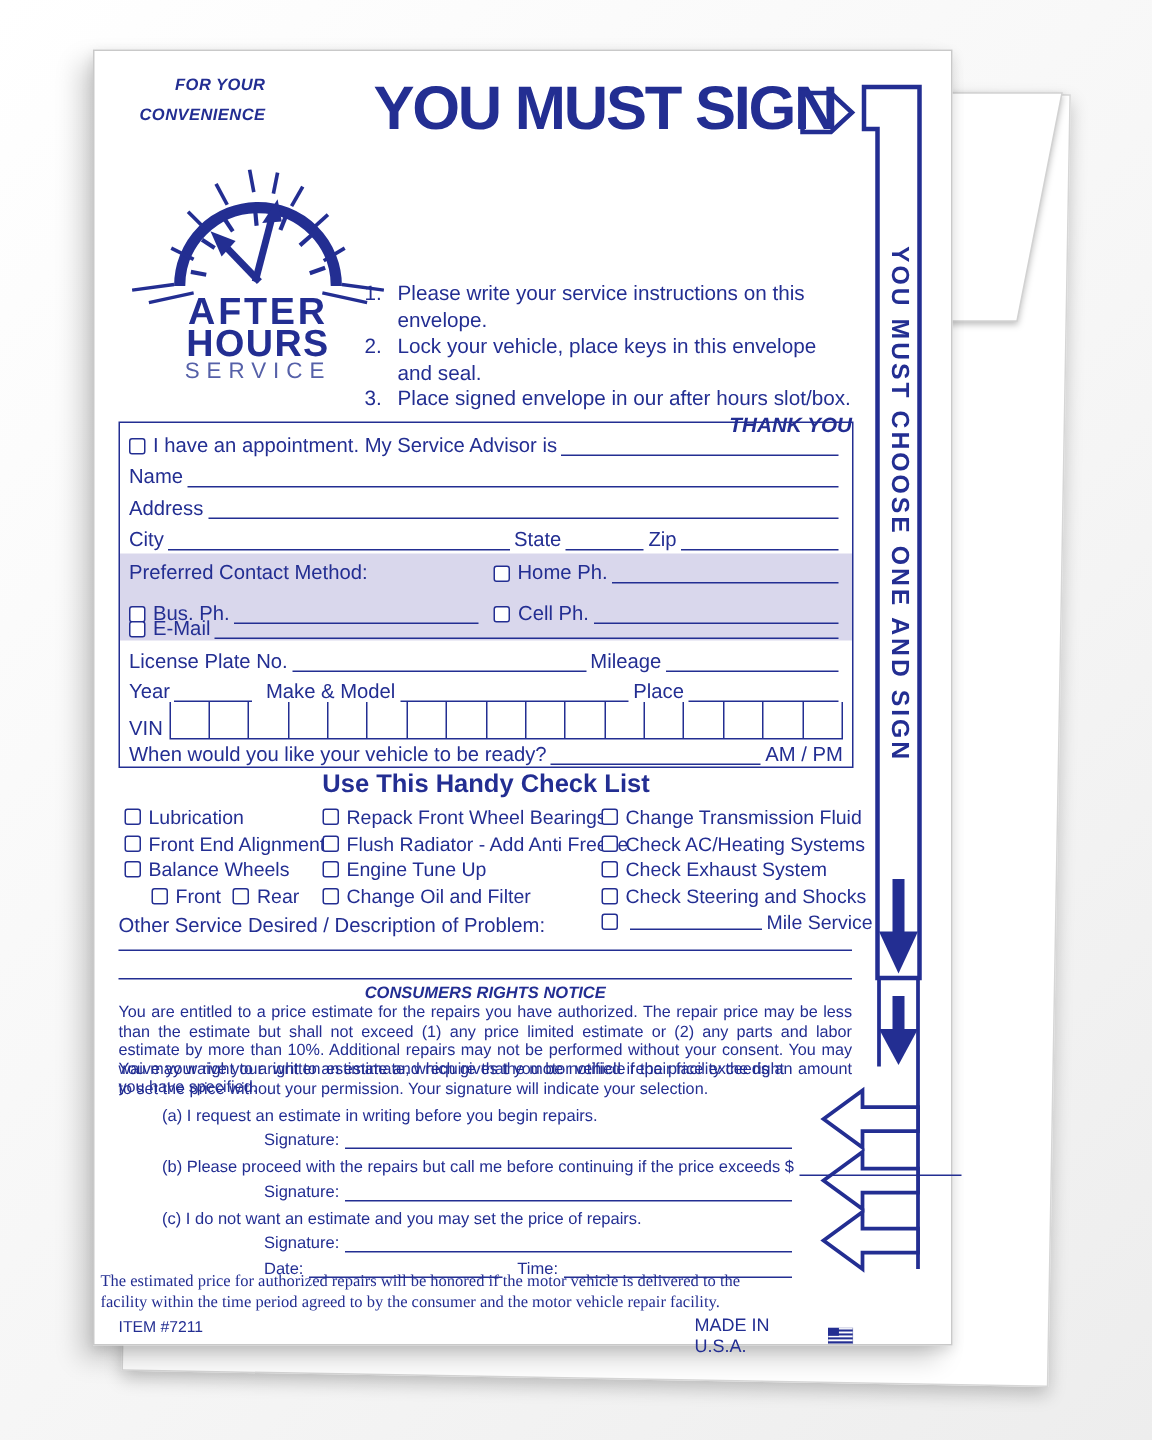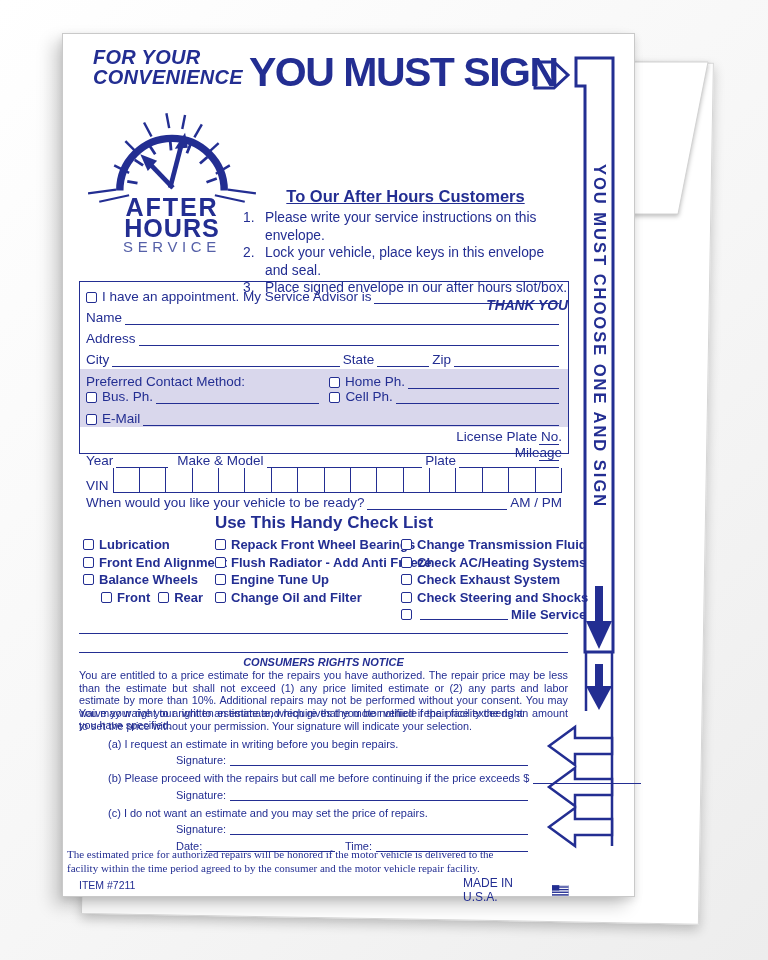--- a/index.html
+++ b/index.html
@@ -21,53 +21,53 @@
   }
   .flap { position:absolute; left:630px; top:58px; width:84px; height:160px; }
   .sheet {
     position:absolute; left:62px; top:33px; width:573px; height:864px;
     background:#ffffff; border:1px solid #c9c9c9;
     box-shadow:-9px 9px 16px rgba(0,0,0,.18), 0 3px 8px rgba(0,0,0,.12);
   }
   .abs { position:absolute; }
 
   
-  .convenience { left:30px; top:13px; font-style:italic; font-weight:bold; font-size:20px; line-height:20px; letter-spacing:.3px; }
+  .convenience { left:30px; top:13px; font-style:italic; font-weight:bold; font-size:11px; line-height:20px; letter-spacing:.3px;text-align:right; }
   .must-sign  { left:186px; top:15px; font-weight:bold; font-size:41px; letter-spacing:-1.5px; white-space:nowrap; }
   .banner-text {
     left:521px; top:62px; width:30px; height:480px;
     display:flex; align-items:center; justify-content:center;
     writing-mode:vertical-rl;
     font-weight:bold; font-size:16.5px; letter-spacing:2px; white-space:nowrap;
   }
 
   
   .intro { left:180px; top:153px; width:325px; }
   .intro-title { text-align:center; font-weight:bold; font-size:16.5px; text-decoration:underline; margin-bottom:3px; }
   .step { display:flex; font-size:13.8px; line-height:17.5px; }
   .step .num { width:22px; flex:none; }
   .thank-you { text-align:right; font-style:italic; font-weight:bold; font-size:13.8px; margin-top:1px; }
 
   
-  .form-box { left:16px; top:247px; width:490px; height:173px; border:1.5px solid #232e92; }
+  .form-box { left:16px; top:247px; width:490px; height:231px; border:1.5px solid #232e92; }
   .f-row { position:absolute; left:6px; right:6px; display:flex; align-items:flex-end; font-size:13.5px; height:19px; white-space:nowrap; }
   .line { flex:1; border-bottom:1.4px solid #232e92; height:13px; margin:0 3px; min-width:20px; }
   .line.w55 { flex:none; width:52px; }
   .line.w105 { flex:none; width:100px; }
   .line.w90 { flex:none; width:88px; }
   .cb { flex:none; width:11px; height:11px; border:1.8px solid #232e92; border-radius:2px; margin:0 5px 1px 0; background:#fff; }
   .band { position:absolute; left:0; right:0; top:87px; height:58px; background:#d9d7ec; }
   .vin-row { position:absolute; left:6px; right:6px; top:186px; display:flex; align-items:flex-end; font-size:13.5px; }
   .vin-cells { flex:1; display:flex; border-bottom:1.5px solid #232e92; margin-left:4px; }
   .vin-cell { flex:1; height:24px; border-left:1.5px solid #232e92; }
   .vin-cell:last-child { border-right:1.5px solid #232e92; }
 
   
   .check-title { left:16px; top:479px; width:490px; text-align:center; font-weight:bold; font-size:17px; }
-  .ck-col { font-size:13px;font-weight:bold; }
+  .ck-col { font-size:13px; }
   .ck-row { display:flex; align-items:center; height:17.5px; white-space:nowrap; }
   .ck-row .cb { margin-bottom:0; }
   .other-label { left:16px; top:575px; font-size:13.5px; }
 
   .rule { left:16px; width:489px; border-top:1.6px solid #232e92; }
 
   
   .notice-title { left:16px; top:622px; width:489px; text-align:center; font-weight:bold; font-style:italic; font-size:11px; }
   .para { left:16px; font-size:10.8px; line-height:12.6px; }
   .p1 { top:635px; width:489px; text-align:justify; }
@@ -153,21 +153,20 @@
     <line x1="88" y1="92" x2="100" y2="46" stroke="#232e92" stroke-width="5"></line>
     <polygon points="104,33 93,50 107,49" fill="#232e92"></polygon>
     <line x1="91" y1="92" x2="66" y2="66" stroke="#232e92" stroke-width="5"></line>
     <polygon points="56,56 64,74 74,63" fill="#232e92"></polygon>
     <text x="90" y="122" text-anchor="middle" font-family="Liberation Sans, sans-serif" font-weight="bold" font-size="27" letter-spacing="2" fill="#232e92">AFTER</text>
     <text x="90" y="145" text-anchor="middle" font-family="Liberation Sans, sans-serif" font-weight="bold" font-size="27" letter-spacing="1" fill="#232e92">HOURS</text>
     <text x="90" y="161" text-anchor="middle" font-family="Liberation Sans, sans-serif" font-size="16" letter-spacing="5" fill="#5560a8">SERVICE</text>
   </svg>
 
   <div class="abs intro">
-    <div class="intro-title">To Our After Hours Customers</div>
     <div class="step">
       <span class="num">1.</span>
       <span>Please write your service instructions on this envelope.</span>
     </div>
     <div class="step">
       <span class="num">2.</span>
       <span>Lock your vehicle, place keys in this envelope and seal.</span>
     </div>
     <div class="step">
       <span class="num">3.</span>
@@ -200,46 +199,46 @@
     </div>
 
     <div class="f-row" style="top:66px;">
       <span>City</span>
       <span class="line" style="flex:2.6;"></span>
       <span>State</span>
       <span class="line w55"></span>
       <span>Zip</span>
       <span class="line" style="flex:1.2;"></span>
     </div>
-    <div class="f-row" style="top:105px; height:17px;">
+    <div class="f-row" style="top:117px; height:17px;">
       <span class="cb"></span>
       <span>Bus. Ph.</span>
       <span class="line" style="margin-right:10px;"></span>
       <span class="cb"></span>
       <span>Cell Ph.</span>
       <span class="line"></span>
     </div>
     <div class="f-row" style="top:127px; height:17px;">
       <span class="cb"></span>
       <span>E-Mail</span>
       <span class="line"></span>
     </div>
 
-    <div class="f-row" style="top:147px;flex-direction:column;">
+    <div class="f-row" style="top:147px;">
       <span>License Plate No.</span>
       <span class="line" style="flex:1.7;"></span>
       <span>Mileage</span>
       <span class="line"></span>
     </div>
     <div class="f-row" style="top:167px;">
       <span>Year</span>
       <span class="line w55"></span>
       <span style="margin-left:6px;">Make &amp; Model</span>
       <span class="line"></span>
-      <span>Plate</span>
+      <span>Place</span>
       <span class="line w105"></span>
     </div>
 
     <div class="vin-row">
       <span>VIN</span>
       <span class="vin-cells">
           <span class="vin-cell"></span>
           <span class="vin-cell"></span>
           <span class="vin-cell"></span>
           <span class="vin-cell"></span>
@@ -325,20 +324,21 @@
         <span class="cb"></span>
         <span>Check Steering and Shocks</span>
       </div>
     <div class="ck-row">
       <span class="cb"></span>
       <span class="line w90" style="height:11px;"></span>
       <span>Mile Service</span>
     </div>
   </div>
 
+  <div class="abs other-label">Other Service Desired / Description of Problem:</div>
 
   <div class="abs rule" style="top:599px;"></div>
   <div class="abs rule" style="top:618px;"></div>
 
   <div class="abs notice-title">CONSUMERS RIGHTS NOTICE</div>
   <div class="abs para p1">You are entitled to a price estimate for the repairs you have authorized.  The repair price may be less than the estimate but shall not exceed (1) any price limited estimate or (2) any parts and labor estimate by more than 10%.  Additional repairs may not be performed without your consent.  You may waive your right to a written estimate and require that you be notified if the price exceeds an amount you have specified.</div>
   <div class="abs para p2">You may waive your right to an estimate, which gives the motor vehicle repair facility the right to set the price without your permission.  Your signature will indicate your selection.</div>
 
   <div class="abs opt" style="top:704px;">(a) I request an estimate in writing before you begin repairs.</div>
   <div class="abs sig-row" style="top:720px;">

